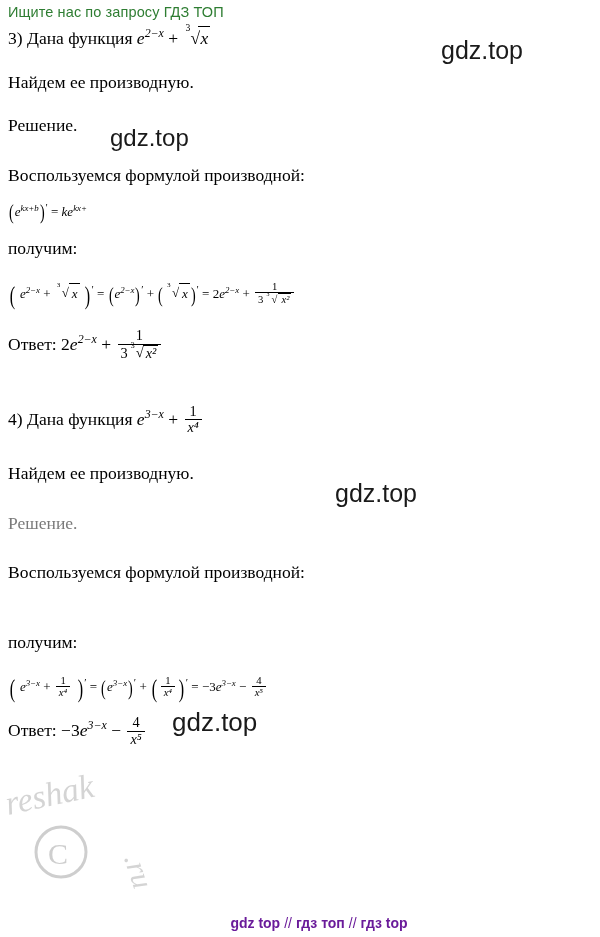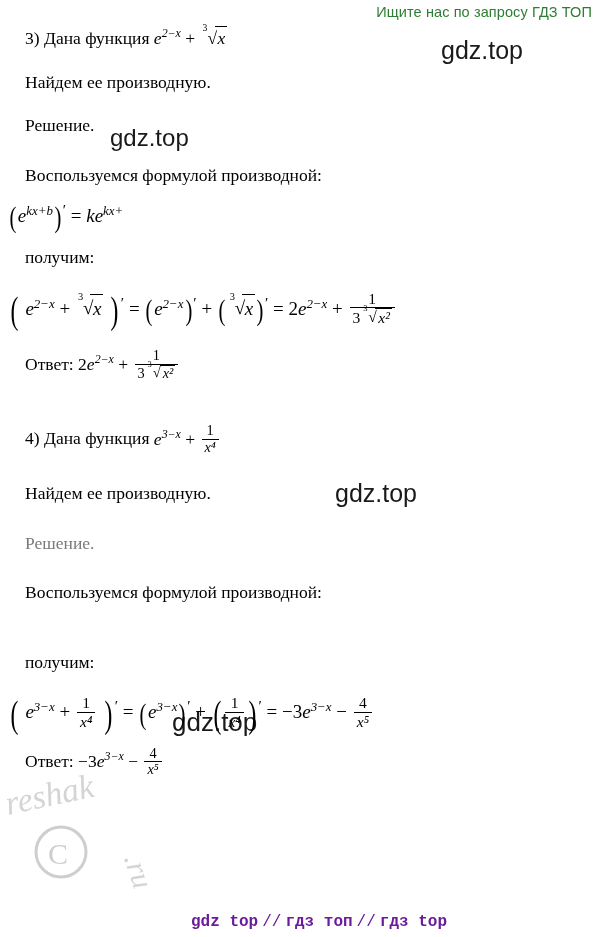--- a/index.html
+++ b/index.html
@@ -16,49 +16,49 @@
     overflow: hidden;
   }
   .page {
     position: relative;
     width: 600px;
     height: 937px;
     box-sizing: border-box;
     padding: 0 8px;
   }
   .top-banner {
-    text-align: right;
+    text-align: left;
     color: #2e7d32;
     font-family: "Liberation Sans", sans-serif;
     font-size: 14.5px;
     padding-top: 4px;
     padding-bottom: 6px;
     letter-spacing: 0.1px;
   }
   .bottom-banner {
     position: absolute;
     left: 0;
     right: 0;
     bottom: 6px;
     text-align: center;
-    font-family: Liberation Mono, monospace;
-    font-size: 16px;
+    font-family: Liberation Sans, sans-serif;
+    font-size: 14px;
     color: #6a1b9a;
     font-weight: bold;
     padding-left: 38px;
   }
   .bottom-banner .sep {
     color: #6a1b9a;
     font-weight: normal;
     padding: 0 4px;
   }
   .line {
     font-size: 17.5px;
     line-height: 1.35;
-    margin: 0 0 4px 17px;
+    margin: 0 0 4px 0;
     position: relative;
   }
   .gap-sm { height: 10px; }
   .gap-md { height: 16px; }
   .gap-lg { height: 22px; }
 
   
   .math {
     font-family: "Liberation Serif", serif;
     font-style: italic;
@@ -139,21 +139,21 @@
     position: relative;
     top: 0.01em;
   }
   .prime {
     font-style: normal;
     font-size: 0.8em;
     vertical-align: super;
     line-height: 0;
   }
   .eq-row {
-    font-size: 19px;
+    font-size: 13px;
     line-height: 1.5;
     margin: 0;
     white-space: nowrap;
   }
 
   
   .wm {
     position: absolute;
     font-family: "Liberation Sans", sans-serif;
     color: #1a1a1a;

